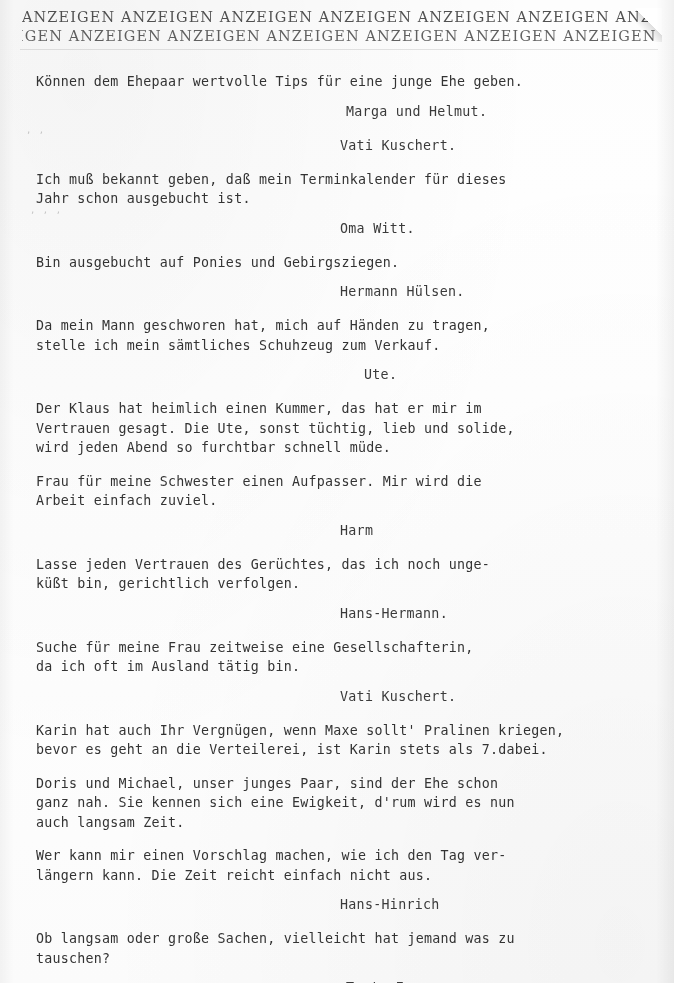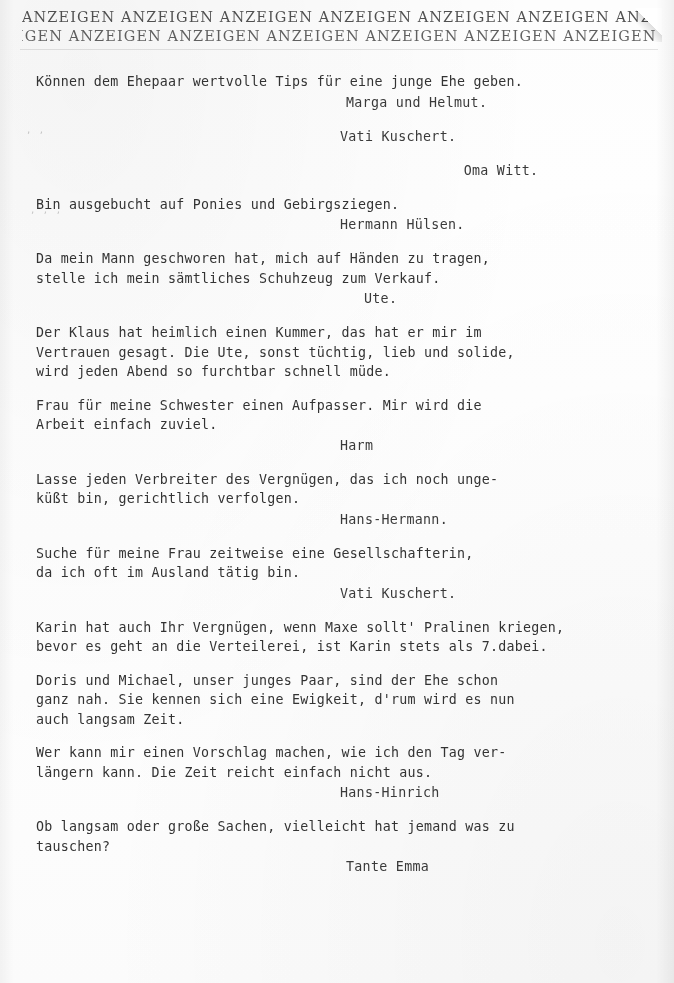--- a/index.html
+++ b/index.html
@@ -89,21 +89,21 @@
     color: #333333;
     white-space: pre-line;
   }
   .ad-sign {
     font-family: "DejaVu Sans Mono", monospace;
     font-size: 13.3px;
     line-height: 20px;
     letter-spacing: 0.3px;
     color: #3a3a3a;
     text-align: left;
-    margin-top: 1px;
+    margin-top: 10px;
   }
 
   
   .smudge {
     position: absolute;
     color: rgba(0,0,0,0.22);
     font-size: 9px;
     font-family: "DejaVu Sans Mono", monospace;
     letter-spacing: 1px;
     pointer-events: none;
@@ -144,21 +144,23 @@
 
   <div class="ads" id="ads-container">
       <div class="ad">
         <div class="ad-body">Können dem Ehepaar wertvolle Tips für eine junge Ehe geben.</div>
         <div class="ad-sign" style="padding-left: 310px;">Marga und Helmut.</div>
       </div>
       <div class="ad">
         <div class="ad-sign" style="padding-left: 304px;">Vati Kuschert.</div>
       </div>
       <div class="ad">
-        <div class="ad-sign" style="padding-left: 304px; text-align: center;">Oma Witt.</div>
+        <div class="ad-body">Ich muß bekannt geben, daß mein Terminkalender für dieses
+Jahr schon ausgebucht ist.</div>
+        <div class="ad-sign" style="padding-left: 304px;">Oma Witt.</div>
       </div>
       <div class="ad">
         <div class="ad-body">Bin ausgebucht auf Ponies und Gebirgsziegen.</div>
         <div class="ad-sign" style="padding-left: 304px;">Hermann Hülsen.</div>
       </div>
       <div class="ad">
         <div class="ad-body">Da mein Mann geschworen hat, mich auf Händen zu tragen,
 stelle ich mein sämtliches Schuhzeug zum Verkauf.</div>
         <div class="ad-sign" style="padding-left: 328px;">Ute.</div>
       </div>
@@ -166,21 +168,21 @@
         <div class="ad-body">Der Klaus hat heimlich einen Kummer, das hat er mir im
 Vertrauen gesagt. Die Ute, sonst tüchtig, lieb und solide,
 wird jeden Abend so furchtbar schnell müde.</div>
       </div>
       <div class="ad">
         <div class="ad-body">Frau für meine Schwester einen Aufpasser. Mir wird die
 Arbeit einfach zuviel.</div>
         <div class="ad-sign" style="padding-left: 304px;">Harm</div>
       </div>
       <div class="ad">
-        <div class="ad-body">Lasse jeden Verbreiter des Vergnügen, das ich noch unge-
+        <div class="ad-body">Lasse jeden Vertrauen des Gerüchtes, das ich noch unge-
 küßt bin, gerichtlich verfolgen.</div>
         <div class="ad-sign" style="padding-left: 304px;">Hans-Hermann.</div>
       </div>
       <div class="ad">
         <div class="ad-body">Suche für meine Frau zeitweise eine Gesellschafterin,
 da ich oft im Ausland tätig bin.</div>
         <div class="ad-sign" style="padding-left: 304px;">Vati Kuschert.</div>
       </div>
       <div class="ad">
         <div class="ad-body">Karin hat auch Ihr Vergnügen, wenn Maxe sollt' Pralinen kriegen,

